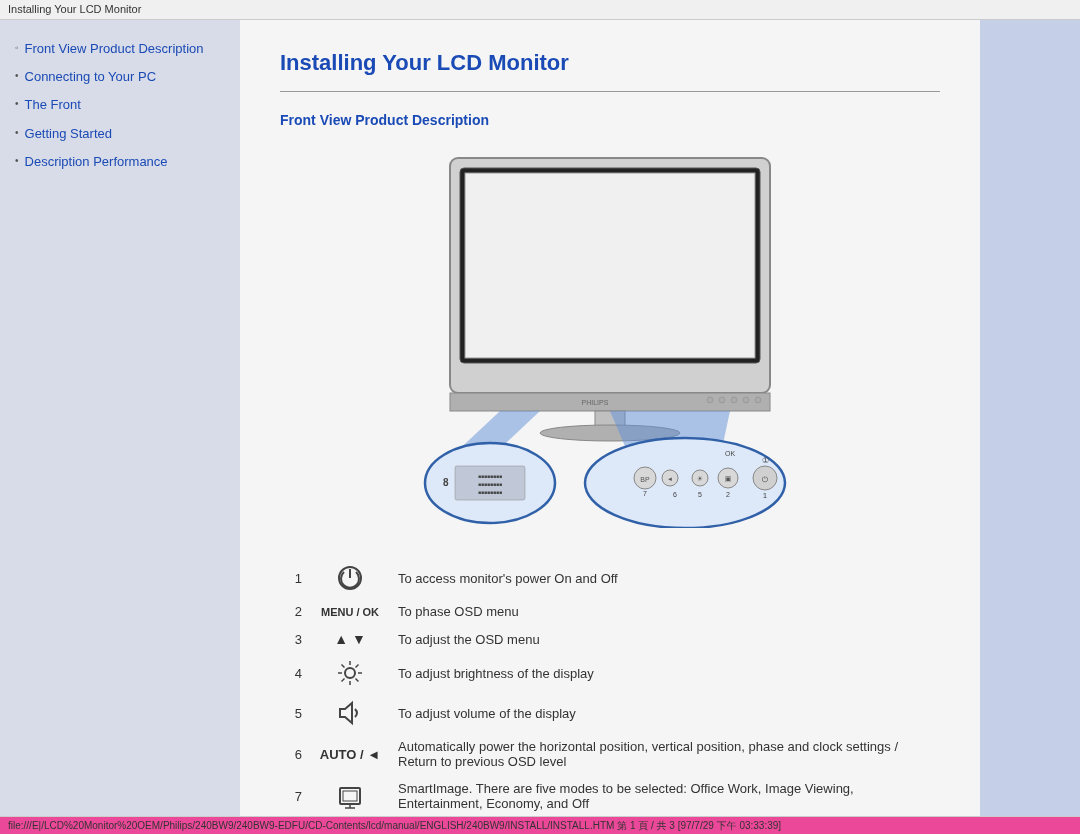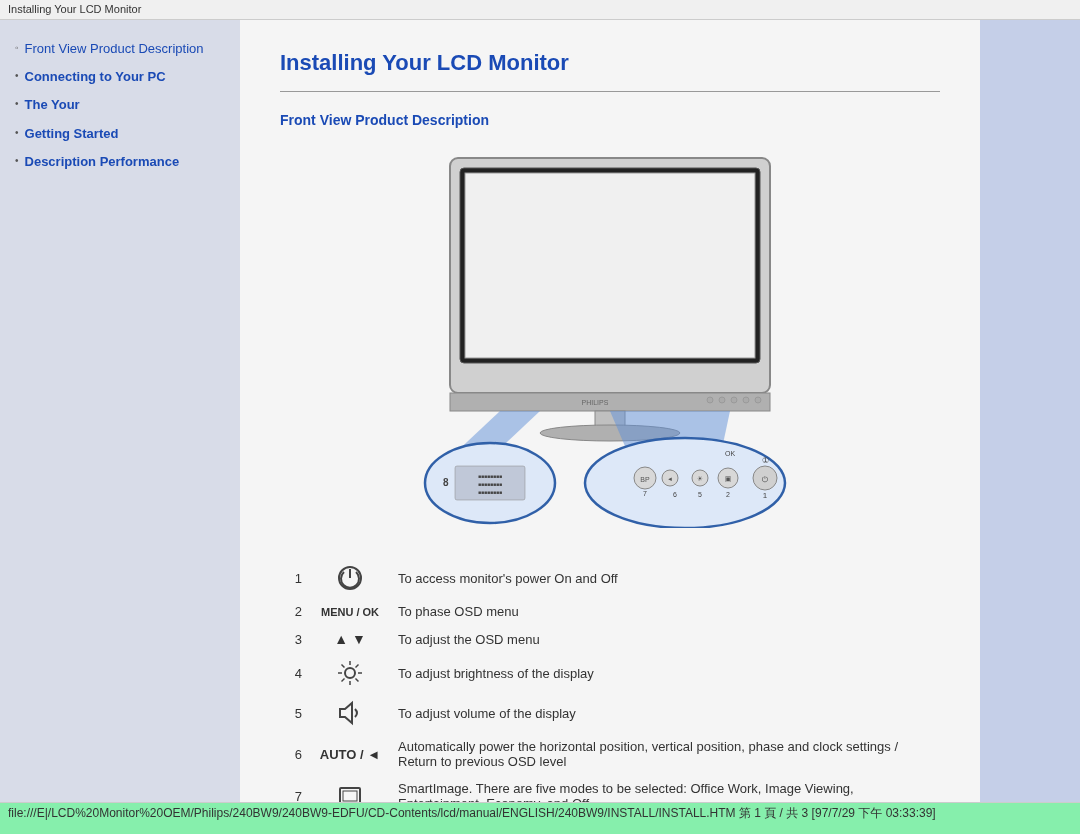--- a/index.html
+++ b/index.html
@@ -47,21 +47,20 @@
       margin-right: 6px;
       font-size: 10px;
       margin-top: 2px;
       flex-shrink: 0;
     }
     .nav-list li a {
       color: #1a4ab5;
       text-decoration: none;
       font-size: 13px;
       line-height: 1.4;
-      font-weight: bold;
     }
     .nav-list li.active a {
       font-weight: normal;
     }
     .center-content {
       flex: 1;
       background: #f5f5f5;
       overflow-y: auto;
       padding: 30px 40px;
     }
@@ -119,26 +118,26 @@
     }
     .controls-table td:nth-child(3) {
       color: #333;
     }
     .icon-cell {
       display: flex;
       align-items: center;
       justify-content: center;
     }
     .status-bar {
-      background: #86efac;
+      background: #ec4899;
       border-top: 1px solid #ccc;
       padding: 2px 8px;
-      font-size: 12px;
-      color: #333;
-      height: 32px;
+      font-size: 10px;
+      color: #333;
+      height: 18px;
       flex-shrink: 0;
       overflow: hidden;
       white-space: nowrap;
     }
     .menu-text {
       font-size: 11px;
       font-weight: bold;
       color: #333;
     }
     .arrows-icon {
@@ -164,21 +163,21 @@
       <li class="active">
         <span class="nav-bullet">◦</span>
         <a href="#">Front View Product Description</a>
       </li>
       <li>
         <span class="nav-bullet">•</span>
         <a href="#">Connecting to Your PC</a>
       </li>
       <li>
         <span class="nav-bullet">•</span>
-        <a href="#">The Your</a>
+        <a href="#">The Front</a>
       </li>
       <li>
         <span class="nav-bullet">•</span>
         <a href="#">Getting Started</a>
       </li>
       <li>
         <span class="nav-bullet">•</span>
         <a href="#">Description Performance</a>
       </li>
     </ul>

